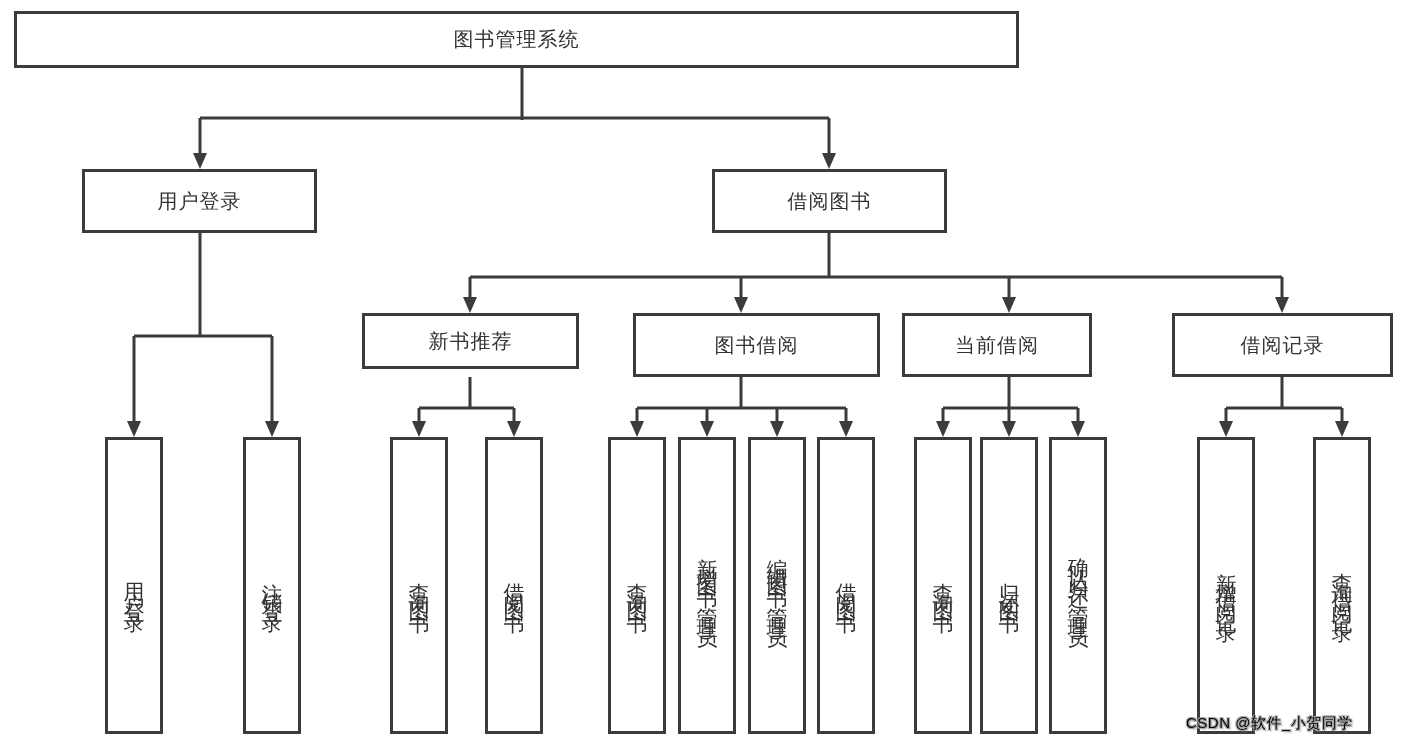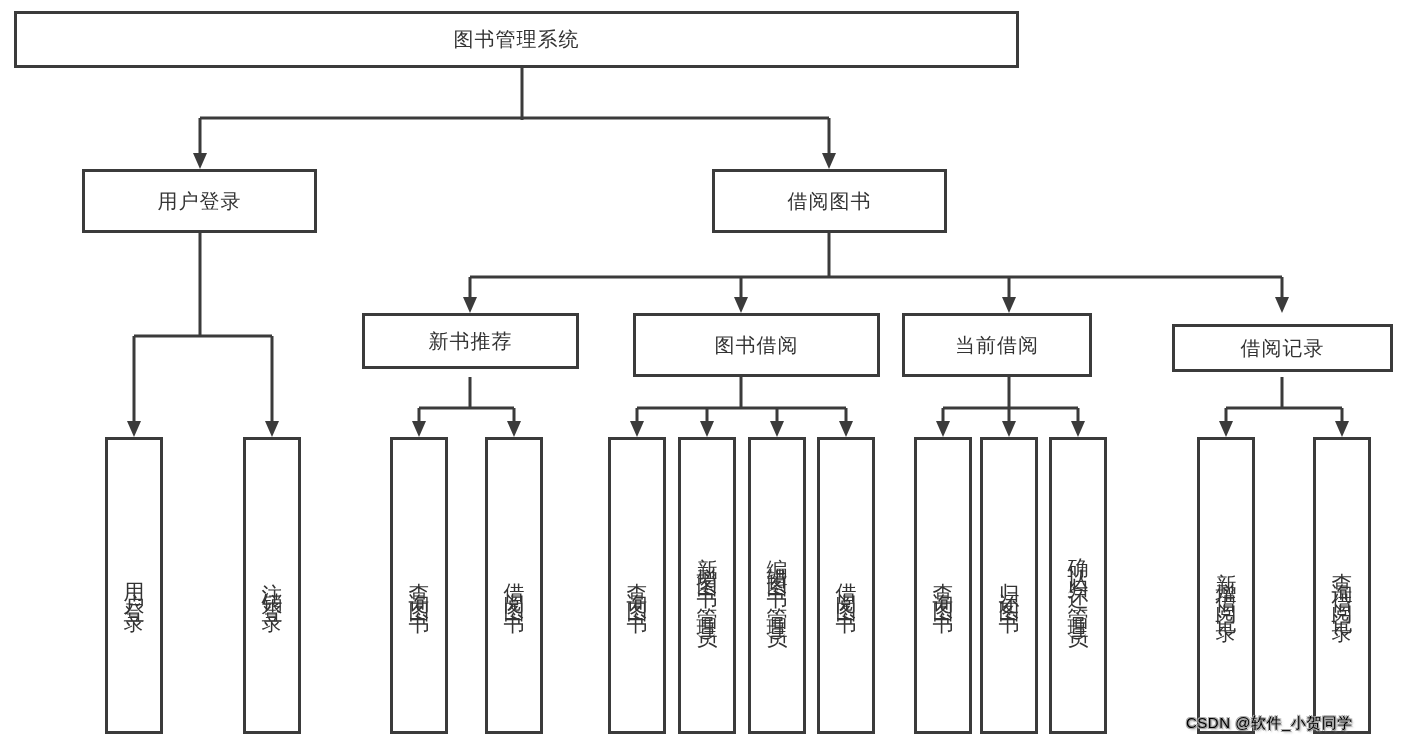--- a/index.html
+++ b/index.html
@@ -94,21 +94,21 @@
 
   <div class="node" style="left:362px;top:313px;width:217px;height:56px">
     <span class="lbl">新书推荐</span>
   </div>
   <div class="node" style="left:633px;top:313px;width:247px;height:64px">
     <span class="lbl">图书借阅</span>
   </div>
   <div class="node" style="left:902px;top:313px;width:190px;height:64px">
     <span class="lbl">当前借阅</span>
   </div>
-  <div class="node" style="left:1172px;top:324px;width:221px;height:48px">
+  <div class="node" style="left:1172px;top:313px;width:221px;height:64px">
     <span class="lbl">借阅记录</span>
   </div>
 
   <div class="node leaf" style="left:105px;top:437px;width:58px;height:297px">
     <span class="lbl">用户登录</span>
   </div>
   <div class="node leaf" style="left:243px;top:437px;width:58px;height:297px">
     <span class="lbl">注销登录</span>
   </div>
 

